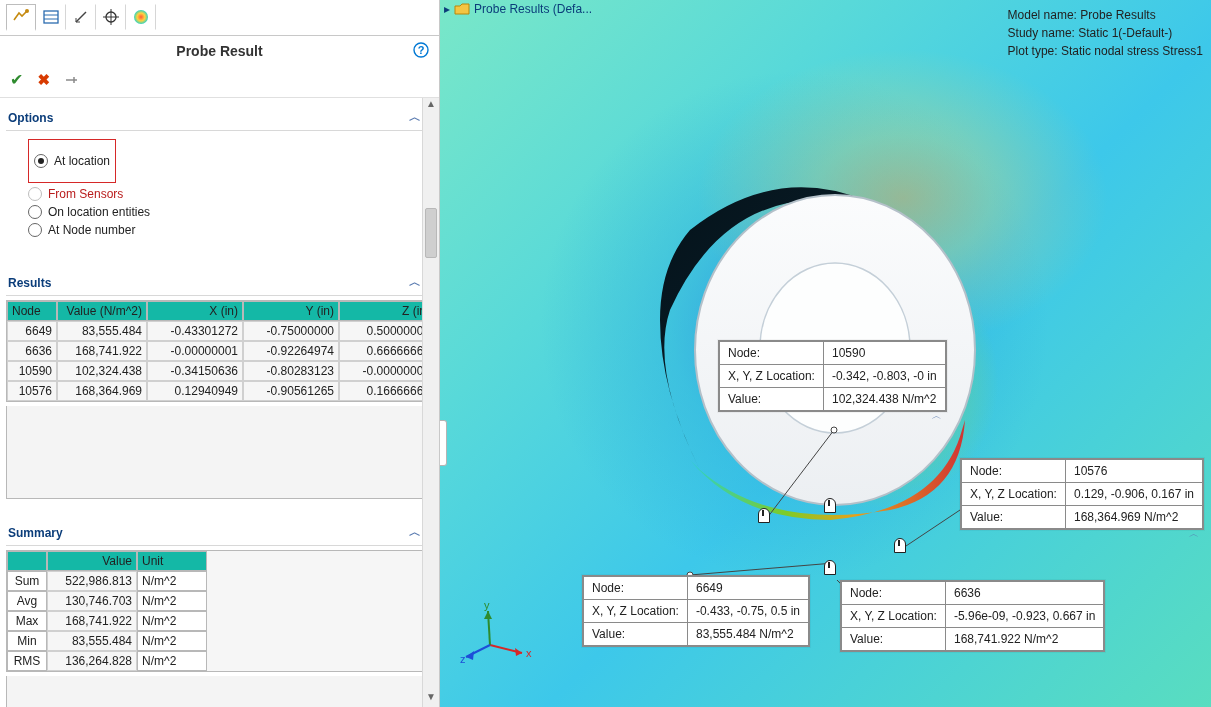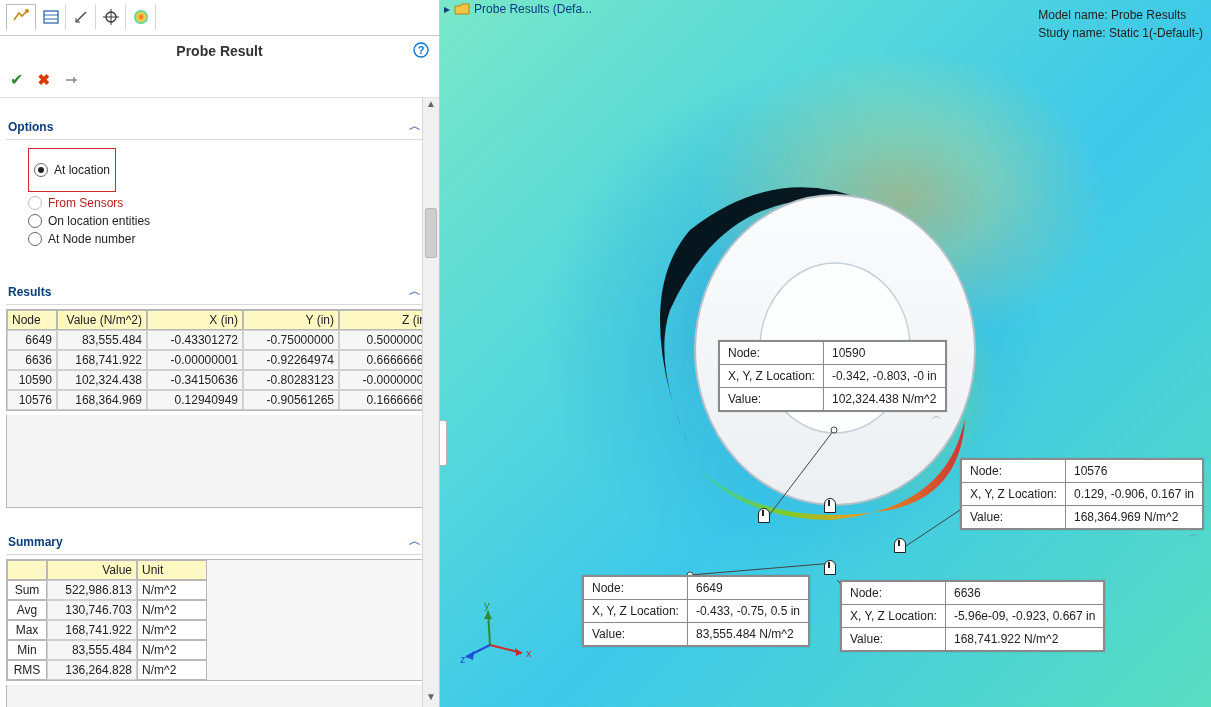--- a/index.html
+++ b/index.html
@@ -15,34 +15,34 @@
 .xbtn{color:#d83b01;font-size:15px;font-weight:bold;cursor:pointer}
 .pin{color:#8a8a8a;cursor:pointer}
 .scroll-area{flex:1;overflow:hidden;position:relative}
 .scrollbar{position:absolute;right:0;top:0;width:16px;bottom:0;background:#f0f0f0;border-left:1px solid #d8d8d8}
 .scrollbar .thumb{position:absolute;left:2px;right:2px;top:110px;height:48px;background:#cfcfcf;border:1px solid #b8b8b8;border-radius:2px}
 .scrollbar .arrow{position:absolute;left:0;right:0;height:16px;text-align:center;font-size:10px;color:#666;background:#f0f0f0}
 .scrollbar .arrow.top{top:0}
 .scrollbar .arrow.bot{bottom:0}
 .content{padding:0 16px 0 6px;overflow:hidden}
 .sec-h{display:flex;align-items:center;justify-content:space-between;font-weight:700;color:#0b3d7a;padding:4px 2px;border-bottom:1px solid #d8d8d8;margin-top:21px;cursor:pointer}
-.sec-h:first-child{margin-top:16px}
+.sec-h:first-child{margin-top:7px}
 .chev{color:#5a7bb0;font-size:12px}
 .opts{padding:8px 8px 8px 22px}
 .opt{display:flex;align-items:center;gap:6px;margin:4px 0}
 .radio{width:12px;height:12px;border:1px solid #666;border-radius:50%;display:inline-flex;align-items:center;justify-content:center;flex:0 0 12px}
 .radio.checked::after{content:"";width:6px;height:6px;border-radius:50%;background:#222}
 .opt.disabled{color:#b91c1c}
 .opt.disabled .radio{border-color:#bdbdbd}
 .hl{border:1.5px solid #d62828;padding:10px 5px;display:inline-flex;align-items:center;gap:6px}
 .grid{border:1px solid #b8b8b8;background:#f6f6f6;margin:4px 0;font-size:12px}
 .grow{display:grid}
 .results-grid .grow{grid-template-columns:50px 90px 96px 96px 96px}
 .summary-grid .grow{grid-template-columns:40px 90px 70px}
-.grid .hd{background:#fef9c3;border:1px solid #b8b8b8;padding:2px 4px;text-align:right;font-weight:400}
+.grid .hd{background:#14b8a6;border:1px solid #b8b8b8;padding:2px 4px;text-align:right;font-weight:400}
 .grid .hd.lh{text-align:left}
 .grid .cell{border:1px solid #d0d0d0;padding:2px 4px;text-align:right}
 .grid .cell.lh{text-align:center;background:#fff;border:1px solid #b8b8b8}
 .results-blank{height:92px;background:#f4f4f4;border:1px solid #b8b8b8;border-top:none;margin-bottom:4px}
 .summary-blank{height:74px;background:#f4f4f4;border:1px solid #b8b8b8;border-top:none;margin-bottom:4px}
 .viewport{flex:1;position:relative;overflow:hidden}
 .vp-bg{position:absolute;inset:0;background:
  radial-gradient(circle at 56% 54%, rgba(210,68,30,.75) 0%, rgba(255,180,60,.55) 6%, rgba(120,215,120,.5) 13%, rgba(80,210,210,.0) 22%),
  radial-gradient(ellipse 38% 30% at 60% 28%, rgba(255,170,60,.45) 0%, rgba(255,210,80,.28) 30%, rgba(80,210,210,0) 70%),
  radial-gradient(circle at 46% 46%, rgba(20,110,220,.55) 0%, rgba(40,170,220,.4) 22%, rgba(80,210,210,.0) 45%),
@@ -268,20 +268,21 @@
         <svg width="16" height="14">
             <path d="M1 4 L6 4 L8 2 L15 2 L15 12 L1 12 Z" fill="#f4c542" stroke="#b8860b" stroke-width="1"></path>
           </svg>
       </span>
       <span>Probe Results  (Defa...</span>
     </div>
 
     <div class="model-info">
       <div>Model name: Probe Results</div>
       <div>Study name: Static 1(-Default-)</div>
+      <div>Plot type: Static nodal stress Stress1</div>
     </div>
 
     <div class="ring">
       <svg viewBox="0 0 350 350">
         <defs>
           <linearGradient id="dark" x1="0" y1="0" x2="1" y2="1">
               <stop offset="0" stop-color="#05121a"></stop>
               <stop offset="1" stop-color="#0b2733"></stop>
             </linearGradient>
           <linearGradient id="cutg" x1="0" y1="0" x2="0" y2="1">

